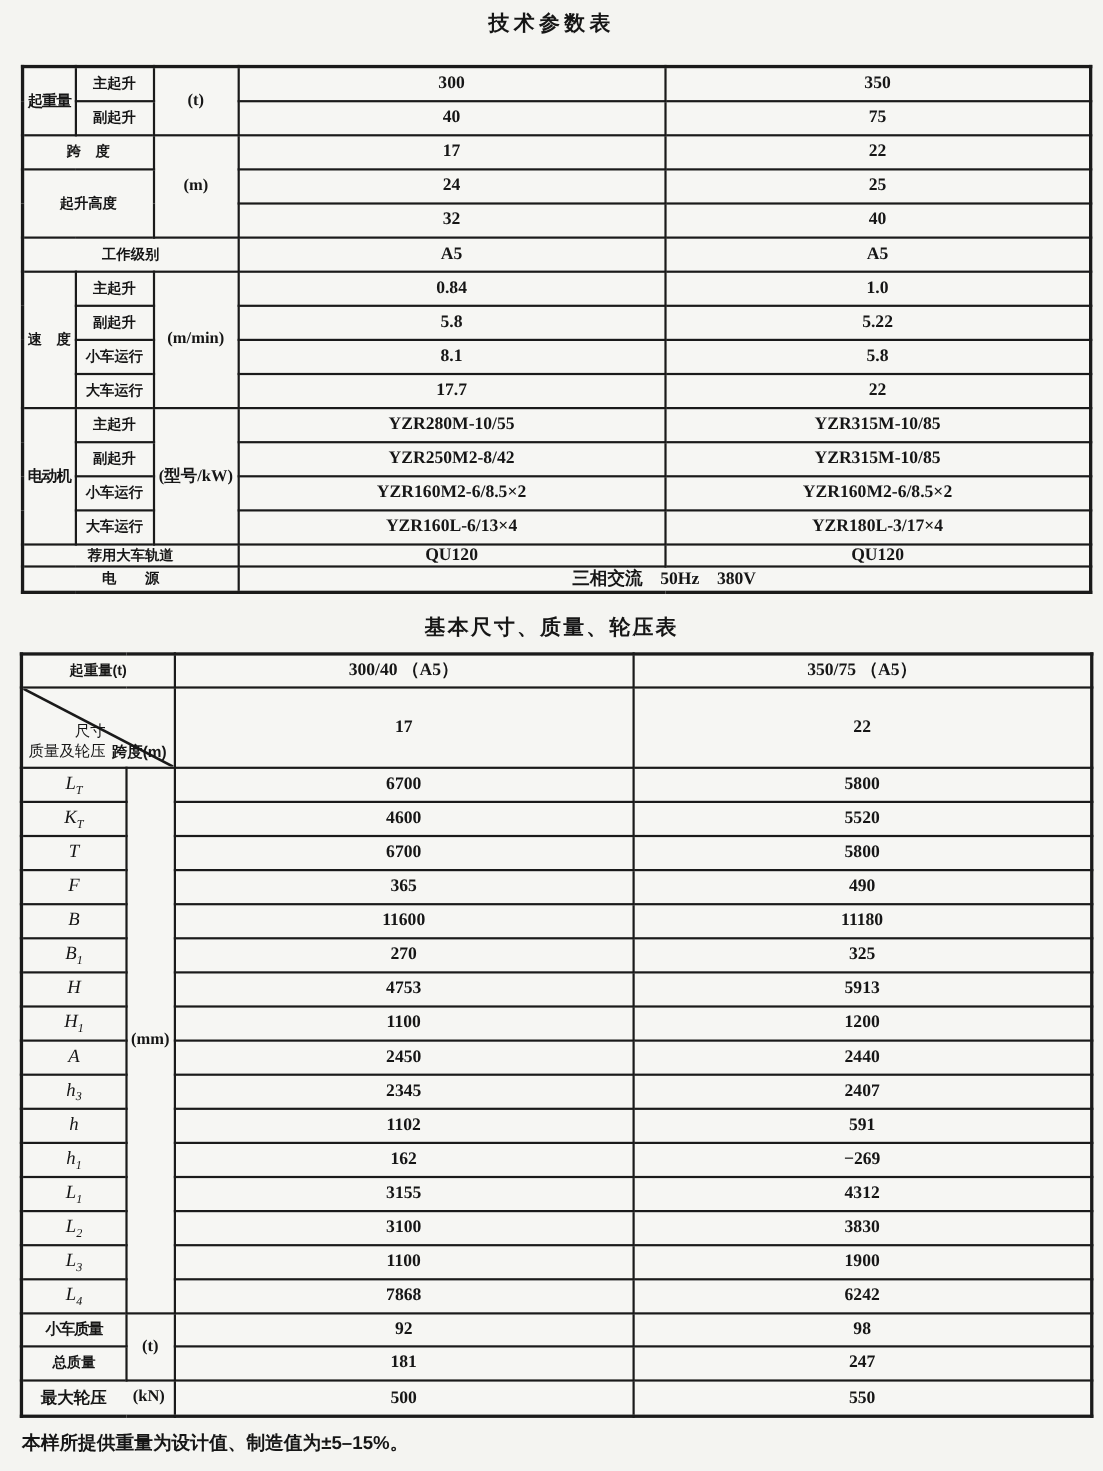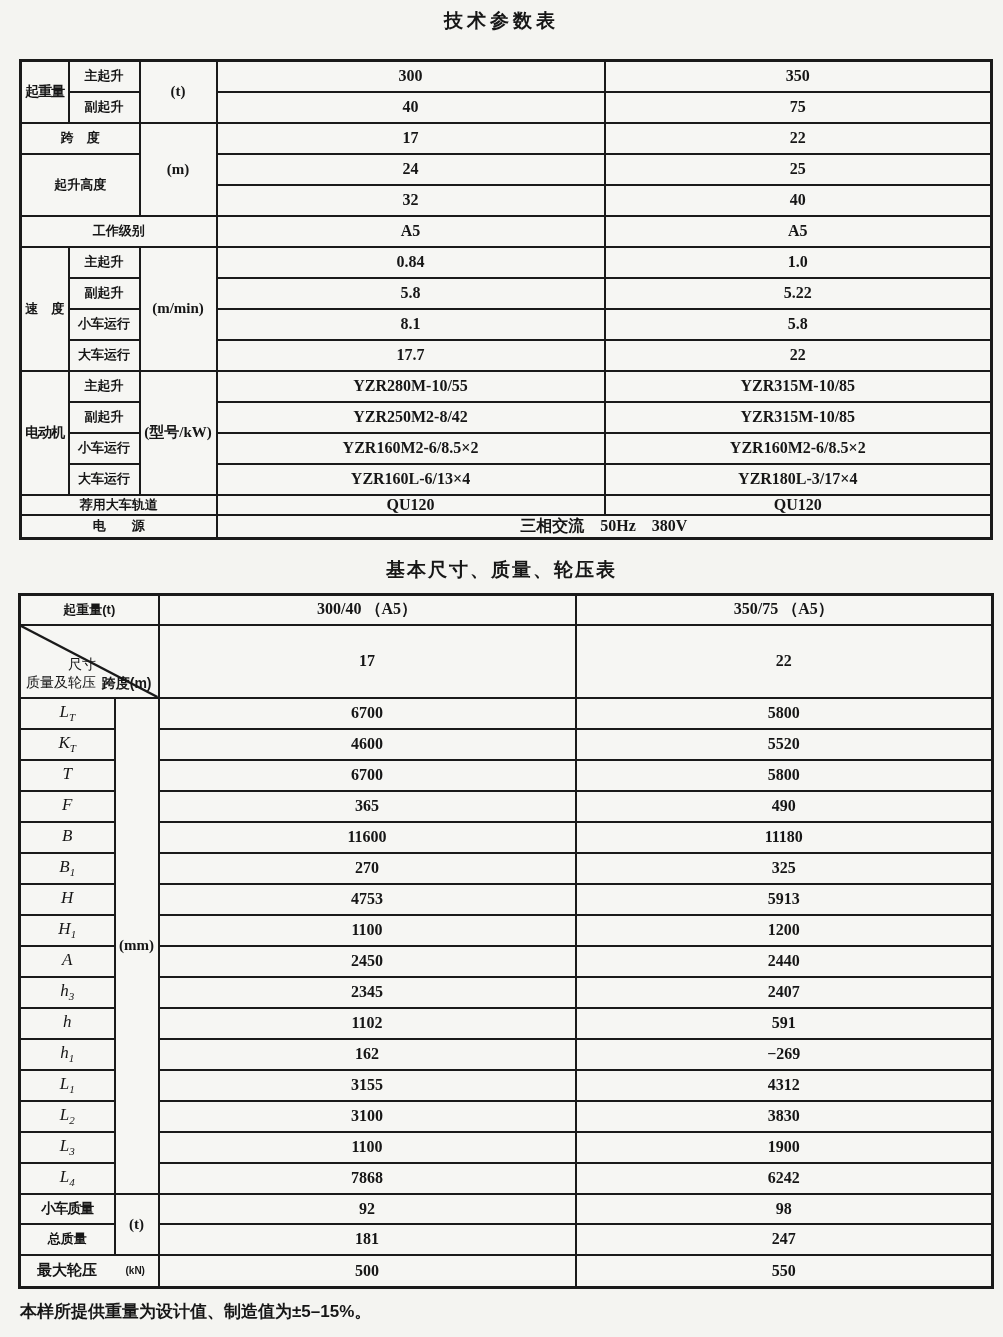--- a/index.html
+++ b/index.html
@@ -34,22 +34,22 @@
   .diag .db{position:absolute;left:5px;bottom:5px;font-size:14px;font-weight:normal;
     text-align:right;line-height:1.3;}
 
   td.symcell{font-family:"Liberation Serif",serif;font-weight:normal;
     font-style:italic;font-size:17px;}
   td.symcell sub{font-size:11px;}
 
   .wfx{display:flex;align-items:center;height:100%;}
   .wfx .a{width:95px;text-align:center;font-weight:bold;font-size:15px;
     font-family:"Liberation Sans",sans-serif;}
-  .wfx .b{width:46px;text-align:center;font-family:Liberation Sans, sans-serif;
-    font-weight:bold;font-size:10px;}
+  .wfx .b{width:46px;text-align:center;font-family:Liberation Serif, serif;
+    font-weight:bold;font-size:15px;}
 
   #footnote{position:absolute;left:20px;top:1300px;
     font-weight:bold;font-size:17px;}
 </style>
 </head>
 <body>
 
 <div class="title" id="title1">技术参数表</div>
 
 <table class="tbl t1">

